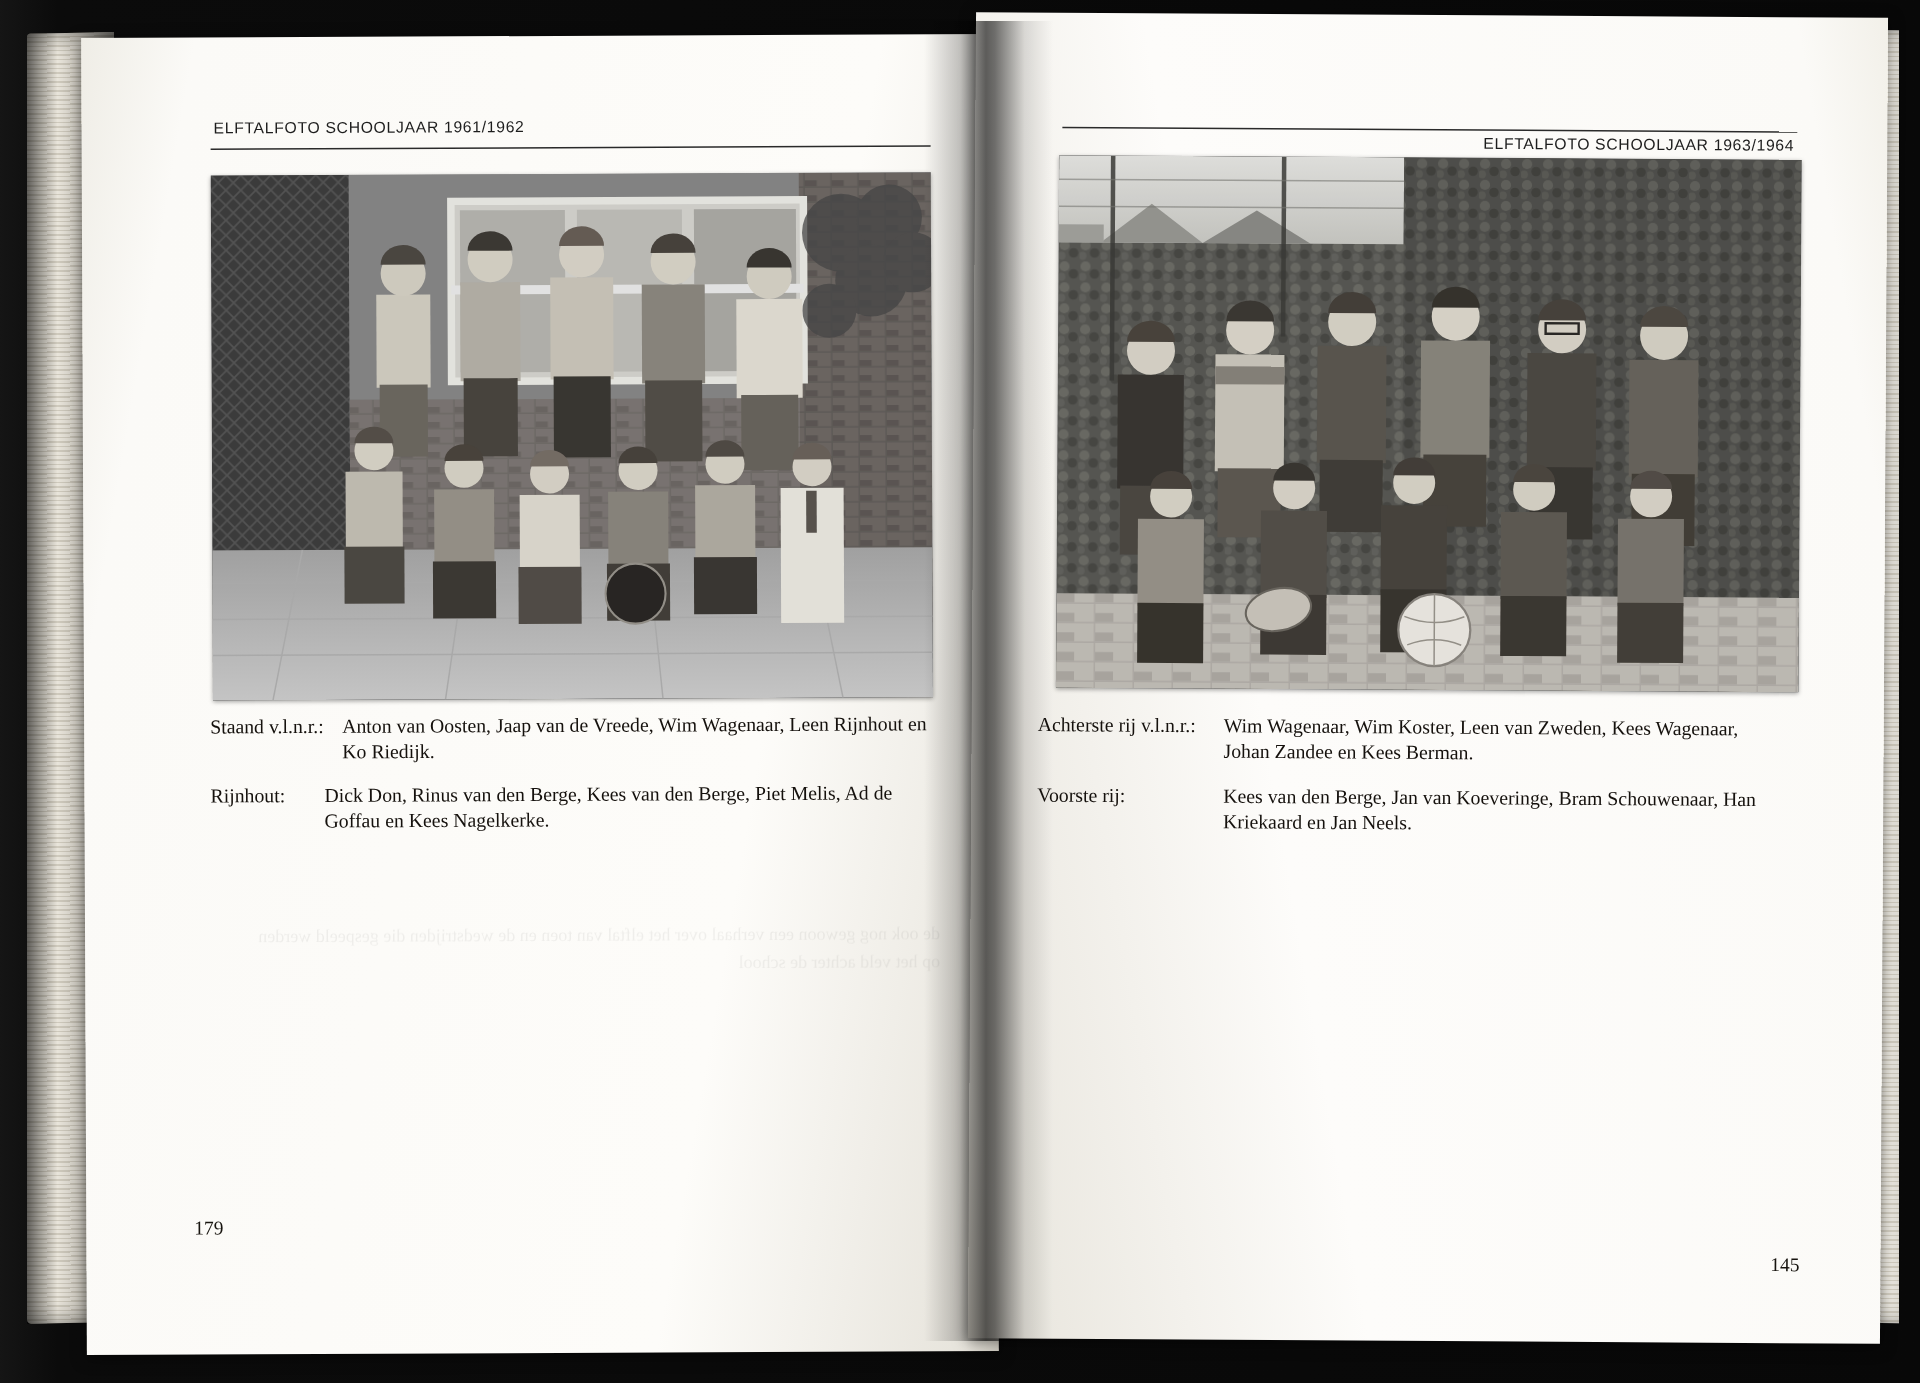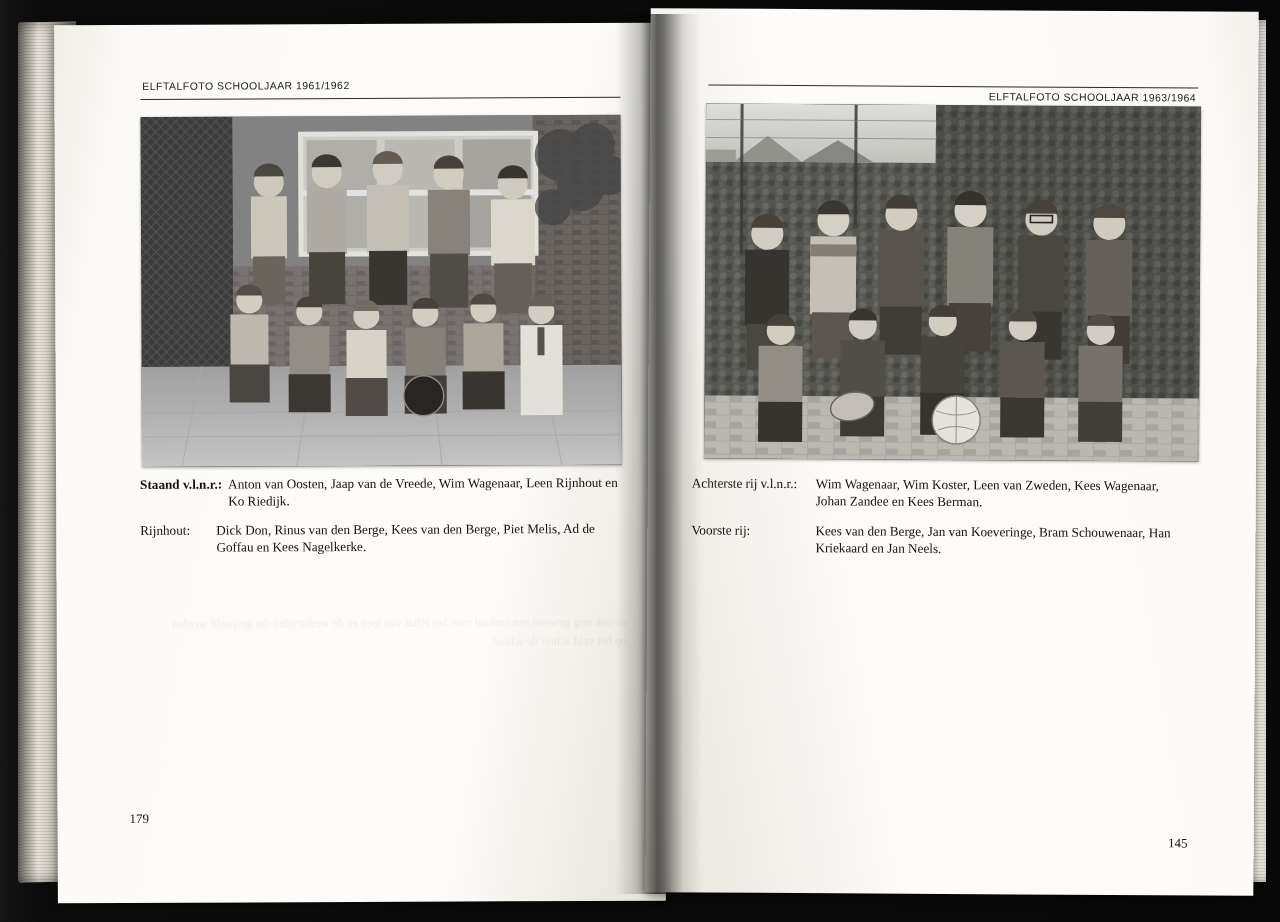--- a/index.html
+++ b/index.html
@@ -320,21 +320,21 @@
               <rect x="-4" y="30" width="7" height="28" fill="#5c5751"></rect>
               <circle cx="0" cy="14" r="13" fill="#ded9cd"></circle>
               <path d="M-13 9 a13 11 0 0 1 26 0 z" fill="#6d655d"></path>
             </g>
           </g>
 
           <rect x="0" y="0" width="480" height="350" fill="#000" opacity=".05"></rect>
         </svg>
       </div>
 
-      <div class="cap-label" style="left:84px; top:452px;font-weight:bold;">Staand v.l.n.r.:</div>
+      <div class="cap-label" style="left:84px; top:452px;">Staand v.l.n.r.:</div>
       <div class="caption" style="left:172px; top:452px; width:390px;">Anton van Oosten, Jaap van de Vreede, Wim Wagenaar, Leen Rijnhout en Ko Riedijk.</div>
 
       <div class="cap-label" style="left:84px; top:498px;">Rijnhout:</div>
       <div class="caption" style="left:160px; top:498px; width:400px;">Dick Don, Rinus van den Berge, Kees van den Berge, Piet Melis, Ad de Goffau en Kees Nagelkerke.</div>
 
       <div class="folio" style="left:72px; top:786px;">179</div>
     </div>
 
     <div class="leaf leaf-right">
 
@@ -468,18 +468,18 @@
           <rect x="0" y="0" width="495" height="355" fill="#000" opacity=".05"></rect>
         </svg>
       </div>
 
       <div class="cap-label" style="left:44px; top:467px;">Achterste rij v.l.n.r.:</div>
       <div class="caption" style="left:168px; top:467px; width:355px;">Wim Wagenaar, Wim Koster, Leen van Zweden, Kees Wagenaar, Johan Zandee en Kees Berman.</div>
 
       <div class="cap-label" style="left:44px; top:514px;">Voorste rij:</div>
       <div class="caption" style="left:168px; top:514px; width:378px;">Kees van den Berge, Jan van Koeveringe, Bram Schouwenaar, Han Kriekaard en Jan Neels.</div>
 
-      <div class="folio" style="right:66px; top:824px;margin-left:33px;">145</div>
+      <div class="folio" style="right:54px; top:824px;margin-left:33px;">145</div>
     </div>
 
     <div class="gutter"></div>
   </div>
 </div>
 
 </body></html>

